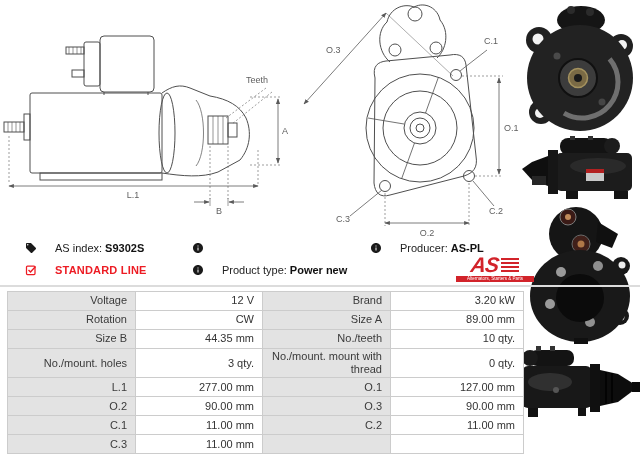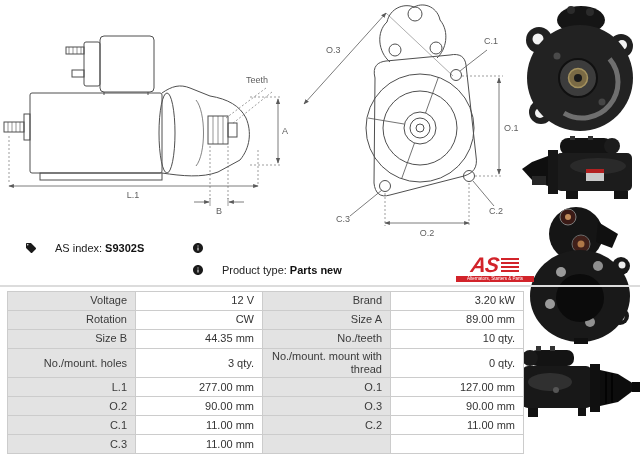--- a/index.html
+++ b/index.html
@@ -216,34 +216,47 @@
       <rect x="58" y="62" width="8" height="8" fill="#121212"></rect>
   </svg>
 
   <div class="inforow" style="left:25px;top:241px">
     <svg class="icon12" viewBox="0 0 24 24">
       <path fill="#1a1a1a" d="M21.41 11.58l-9-9C12.05 2.22 11.55 2 11 2H4c-1.1 0-2 .9-2 2v7c0 .55.22 1.05.59 1.42l9 9c.36.36.86.58 1.41.58.55 0 1.05-.22 1.41-.59l7-7c.37-.36.59-.86.59-1.41 0-.55-.23-1.06-.59-1.42zM5.5 7C4.67 7 4 6.33 4 5.5S4.67 4 5.5 4 7 4.67 7 5.5 6.33 7 5.5 7z"></path>
     </svg>
     <span><span class="lbl">AS index:</span><b>S9302S</b></span>
   </div>
 
+  <div class="inforow" style="left:25px;top:263px">
+    <svg class="icon12" viewBox="0 0 24 24">
+      <rect x="3" y="4" width="17" height="17" rx="2" fill="none" stroke="#ed1c24" stroke-width="2.5"></rect>
+      <path d="M7 12l4 4L21 5" fill="none" stroke="#ed1c24" stroke-width="2.8"></path>
+    </svg>
+    <span class="red-bold">STANDARD LINE</span>
+  </div>
 
   <div class="inforow" style="left:192px;top:241px">
     <svg class="icon12" viewBox="0 0 24 24">
       <path fill="#1a1a1a" d="M12 2C6.48 2 2 6.48 2 12s4.48 10 10 10 10-4.48 10-10S17.52 2 12 2zm1 15h-2v-6h2v6zm0-8h-2V7h2v2z"></path>
     </svg>
   </div>
 
   <div class="inforow" style="left:192px;top:263px">
     <svg class="icon12" viewBox="0 0 24 24">
       <path fill="#1a1a1a" d="M12 2C6.48 2 2 6.48 2 12s4.48 10 10 10 10-4.48 10-10S17.52 2 12 2zm1 15h-2v-6h2v6zm0-8h-2V7h2v2z"></path>
     </svg>
-    <span><span class="lbl">Product type:</span><b>Parts new</b></span>
-  </div>
-
+    <span><span class="lbl">Product type:</span><b>Power new</b></span>
+  </div>
+
+  <div class="inforow" style="left:370px;top:241px">
+    <svg class="icon12" viewBox="0 0 24 24">
+      <path fill="#1a1a1a" d="M12 2C6.48 2 2 6.48 2 12s4.48 10 10 10 10-4.48 10-10S17.52 2 12 2zm1 15h-2v-6h2v6zm0-8h-2V7h2v2z"></path>
+    </svg>
+    <span><span class="lbl">Producer:</span><b>AS-PL</b></span>
+  </div>
 
   <div class="logo">
     <div class="mark">
       <span class="as">AS</span>
       <span class="stripes"></span>
     </div>
     <div class="tagline">Alternators, Starters &amp; Parts</div>
   </div>
 
   <div class="sep"></div>

